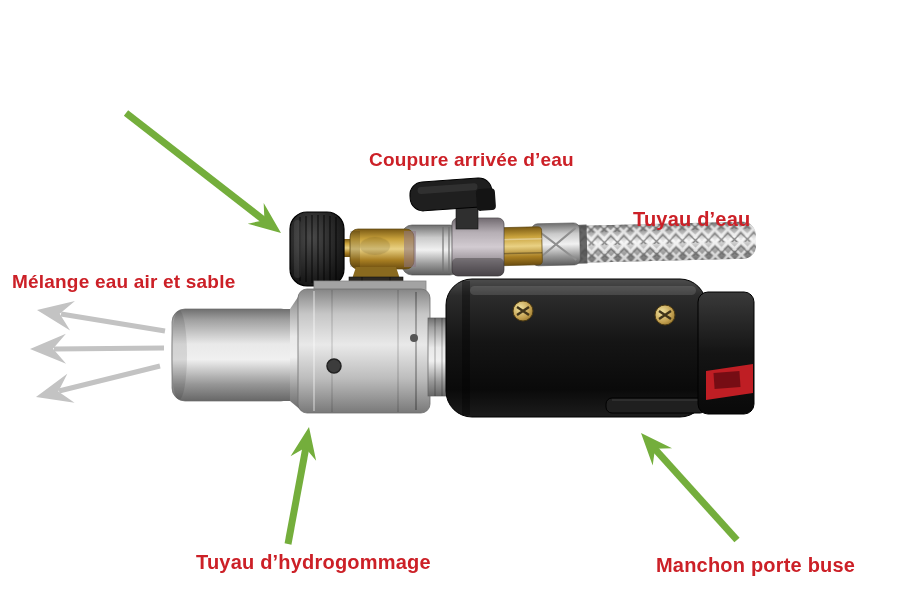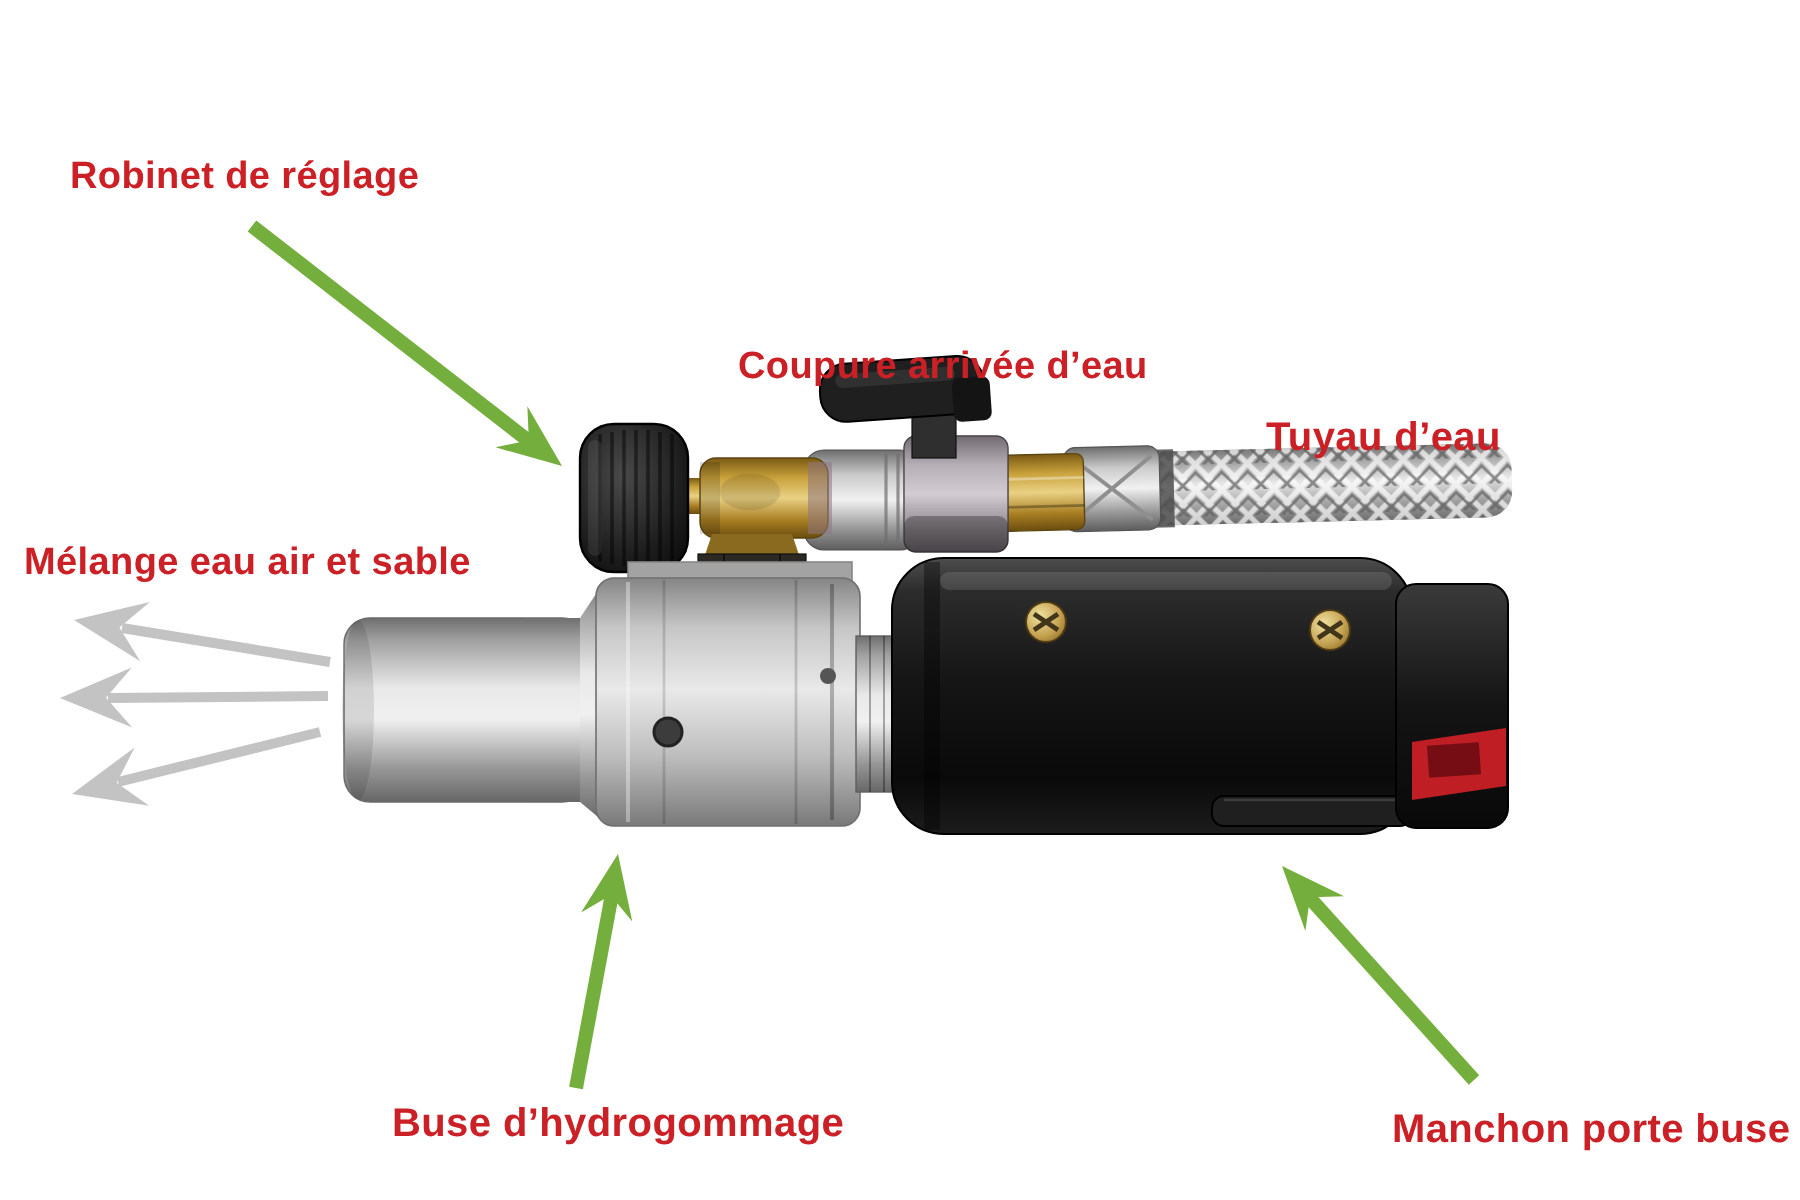--- a/index.html
+++ b/index.html
@@ -7,25 +7,25 @@
     position:relative;width:900px;height:600px;overflow:hidden;
     background:var(--background,#ffffff);
     font-family:"Liberation Sans",sans-serif;
   }
   .stage svg{position:absolute;left:0;top:0;}
   .lbl{
     position:absolute;font-weight:bold;font-size:19px;line-height:1.15;
     color:var(--label-text,#cc2027);white-space:nowrap;letter-spacing:.2px;
   }
   #lbl-robinet{left:35px;top:78px;}
-  #lbl-coupure{left:369px;top:149px;margin-top:24px;}
+  #lbl-coupure{left:369px;top:149px;}
   #lbl-tuyau{left:633px;top:208px;font-size:20px;}
   #lbl-melange{left:12px;top:271px;}
   #lbl-buse{left:196px;top:551px;font-size:20px;}
-  #lbl-manchon{left:656px;top:554px;font-size:20px;margin-left:40px;}
+  #lbl-manchon{left:656px;top:554px;font-size:20px;}
 </style>
 </head>
 <body>
 
 <div class="stage">
 
   <svg width="900" height="600" viewBox="0 0 900 600">
     <defs>
       <linearGradient id="gAluTip" x1="0" y1="0" x2="0" y2="1">
         <stop offset="0" stop-color="#6f6f6f"></stop>
@@ -207,19 +207,18 @@
         <line x1="288" y1="544" x2="306" y2="447" stroke-width="7"></line>
         <path d="M0,0 L-32,13 L-21,0 L-32,-13 Z" transform="translate(309,427) rotate(-79.8)" stroke="none"></path>
       </g>
       <g>
         <line x1="737" y1="540" x2="654" y2="448" stroke-width="7"></line>
         <path d="M0,0 L-32,13 L-21,0 L-32,-13 Z" transform="translate(641,433) rotate(-131.9)" stroke="none"></path>
       </g>
     </g>
   </svg>
 
-  <div class="lbl" id="lbl-robinet">Robinet de réglage</div>
   <div class="lbl" id="lbl-coupure">Coupure arrivée d’eau</div>
   <div class="lbl" id="lbl-melange">Mélange eau air et sable</div>
   <div class="lbl" id="lbl-tuyau">Tuyau d’eau</div>
-  <div class="lbl" id="lbl-buse">Buse d’hydrogommage</div>
+  <div class="lbl" id="lbl-buse">Tuyau d’hydrogommage</div>
   <div class="lbl" id="lbl-manchon">Manchon porte buse</div>
 </div>
 
 </body></html>

